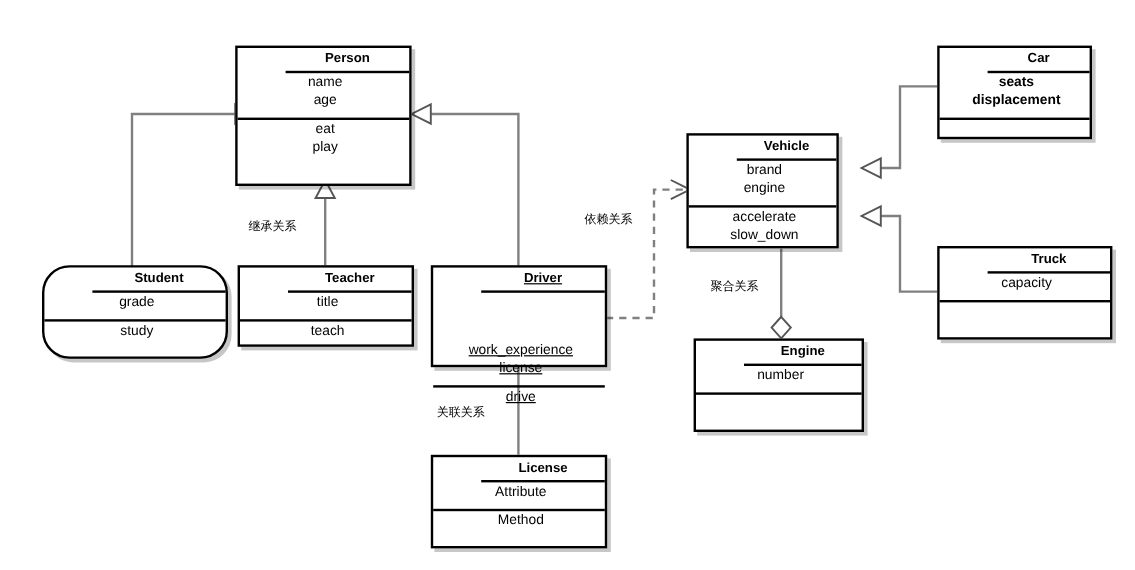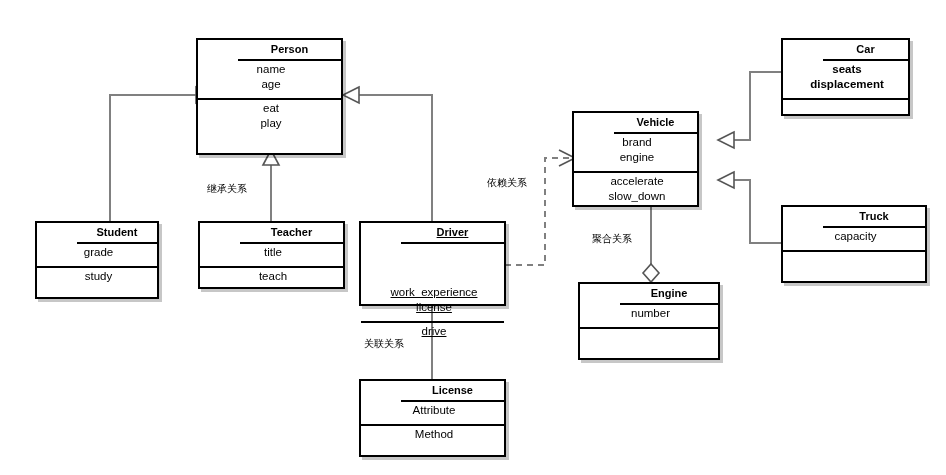--- a/index.html
+++ b/index.html
@@ -85,21 +85,21 @@
     <div class="uml-compartment" style="height:34px;">
       <div class="uml-row">name</div>
       <div class="uml-row">age</div>
     </div>
     <div class="uml-compartment">
       <div class="uml-row">eat</div>
       <div class="uml-row">play</div>
     </div>
   </div>
 
-  <div class="uml-class" style="left:35px;top:221px;width:124px;height:78px;">
+  <div class="uml-class" style="left:35px;top:221px;width:155px;height:78px;border-radius:23px;">
     <div class="uml-title">Student</div>
     <div class="uml-compartment" style="height:19px;">
       <div class="uml-row">grade</div>
     </div>
     <div class="uml-compartment">
       <div class="uml-row">study</div>
     </div>
   </div>
 
   <div class="uml-class" style="left:198px;top:221px;width:147px;height:68px;">

